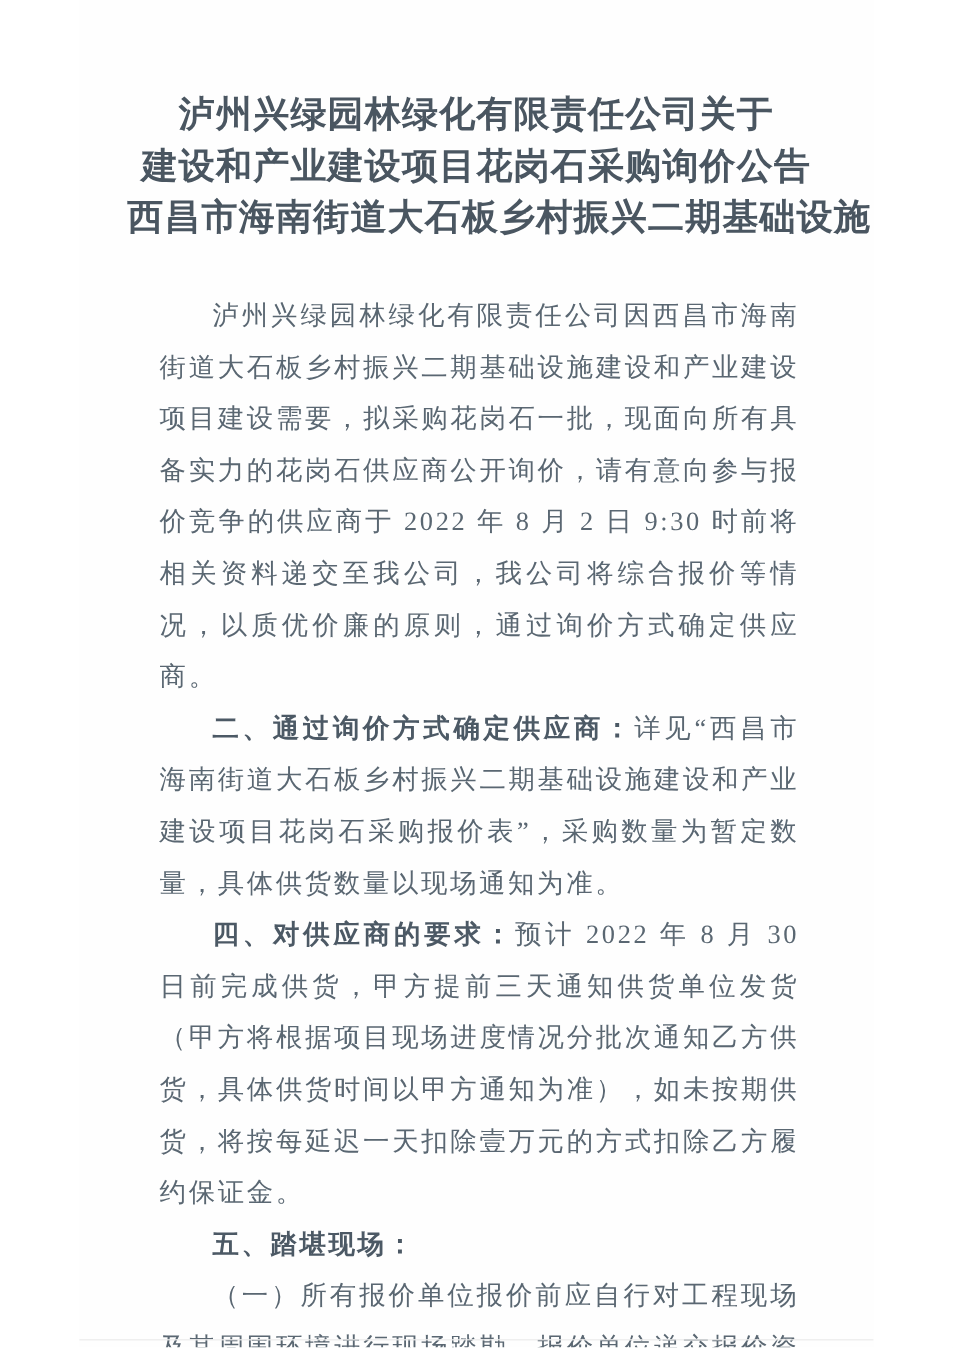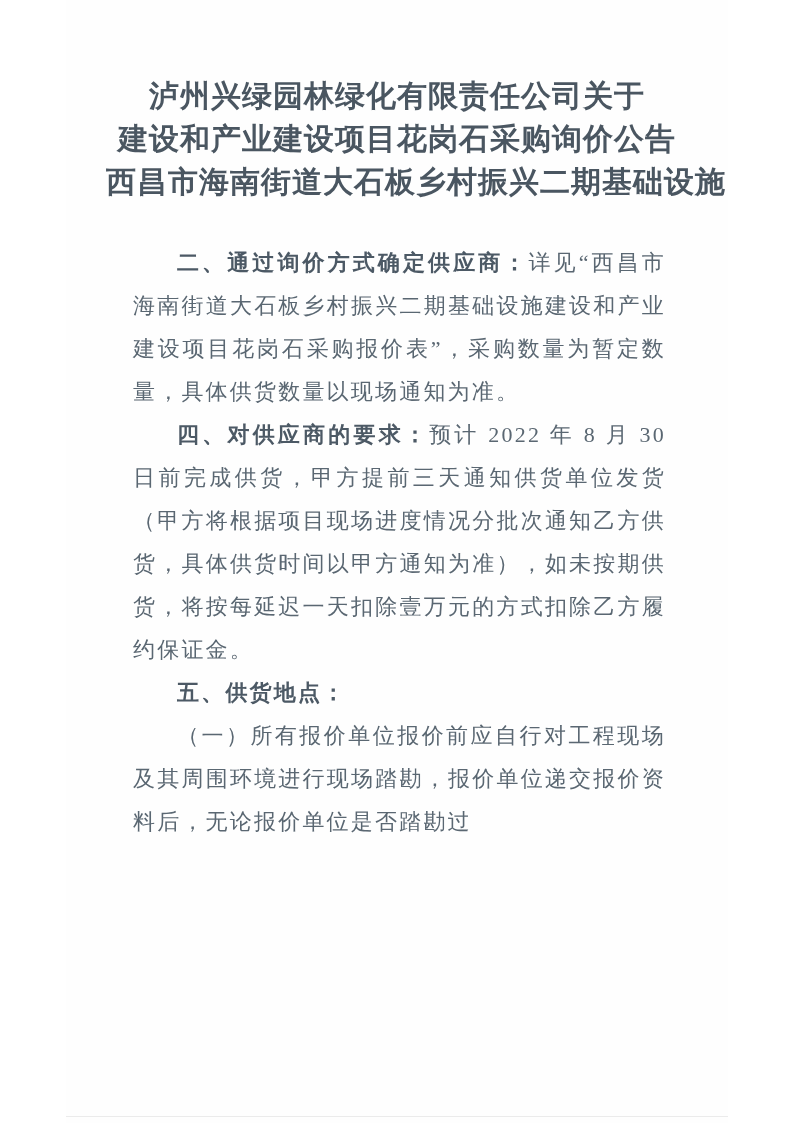--- a/index.html
+++ b/index.html
@@ -90,28 +90,29 @@
 
 <div class="page">
 
   <div class="doc-title">
     <div class="title-line">泸州兴绿园林绿化有限责任公司关于</div>
     <div class="title-line">建设和产业建设项目花岗石采购询价公告</div>
     <div class="title-line">西昌市海南街道大石板乡村振兴二期基础设施</div>
   </div>
 
   <div class="doc-body">
+    <p><span>泸州兴绿园林绿化有限责任公司因西昌市海南街道大石板乡村振兴二期基础设施建设和产业建设项目建设需要，拟采购花岗石一批，现面向所有具备实力的花岗石供应商公开询价，请有意向参与报价竞争的供应商于 2022 年 8 月 2 日 9:30 时前将相关资料递交至我公司，我公司将综合报价等情况，以质优价廉的原则，通过询价方式确定供应商。</span></p>
 
 
     <p><span class="sec-head">二、通过询价方式确定供应商：</span><span>详见“西昌市海南街道大石板乡村振兴二期基础设施建设和产业建设项目花岗石采购报价表”，采购数量为暂定数量，具体供货数量以现场通知为准。</span></p>
 
 
     <p><span class="sec-head">四、对供应商的要求：</span><span>预计 2022 年 8 月 30 日前完成供货，甲方提前三天通知供货单位发货（甲方将根据项目现场进度情况分批次通知乙方供货，具体供货时间以甲方通知为准），如未按期供货，将按每延迟一天扣除壹万元的方式扣除乙方履约保证金。</span></p>
 
-    <p><span class="sec-head">五、供货地点：</span></p>
+    <p><span class="sec-head">五、踏堪现场：</span></p>
 
     <p><span>（一）所有报价单位报价前应自行对工程现场及其周围环境进行现场踏勘，报价单位递交报价资料后，无论报价单位是否踏勘过</span></p>
   </div>
 
   <div class="stamp">
     <div class="stamp-ring"></div>
 
     <span class="stamp-char c1">兴</span>
     <span class="stamp-char c2">绿</span>
     <span class="stamp-char c3">园</span>

